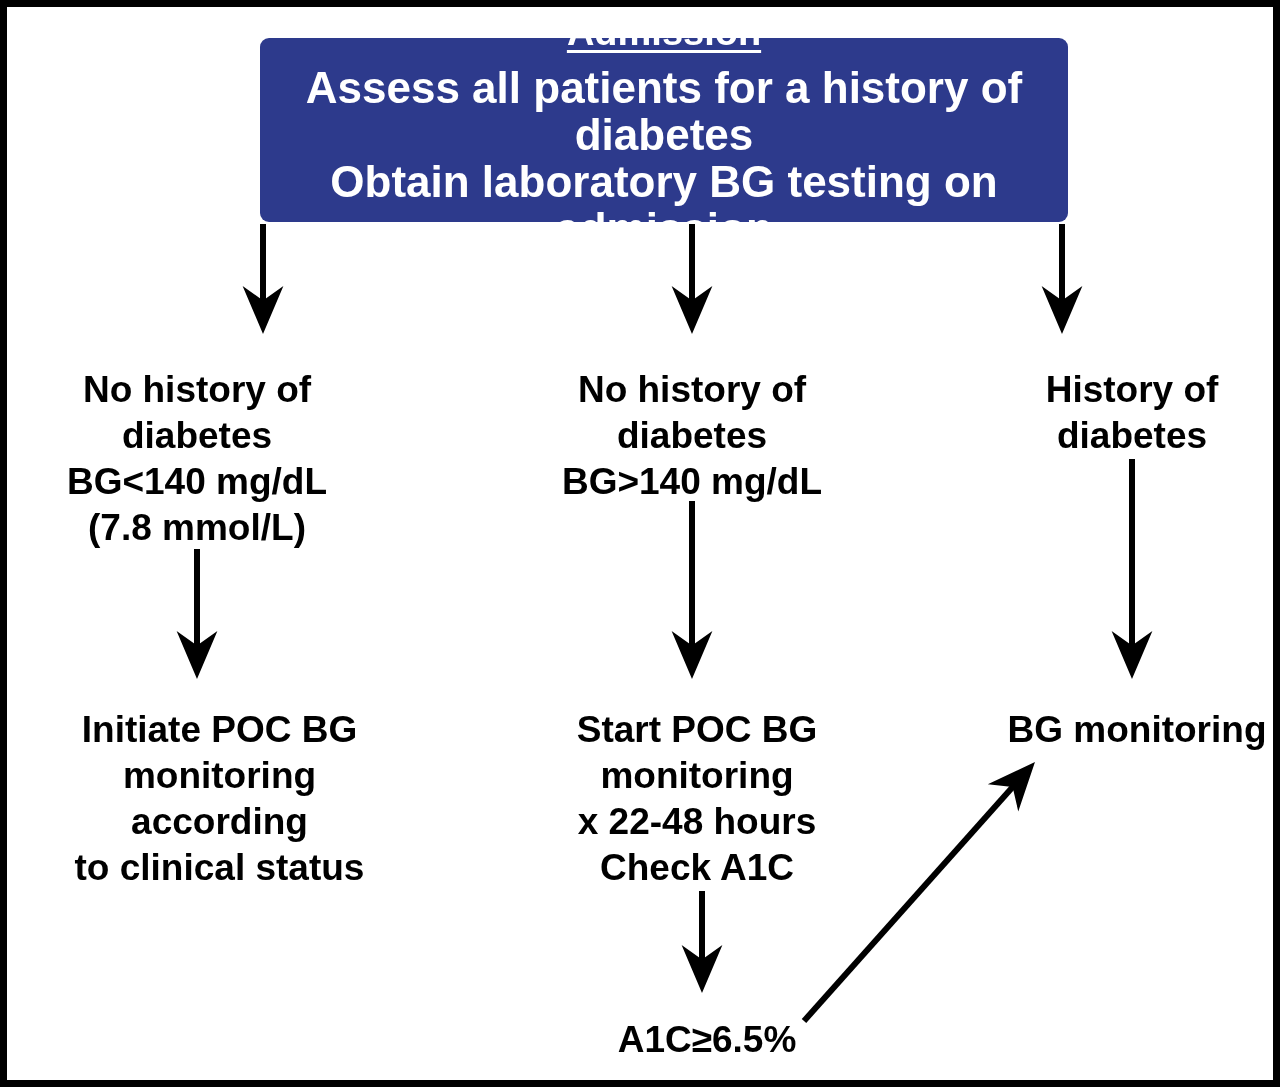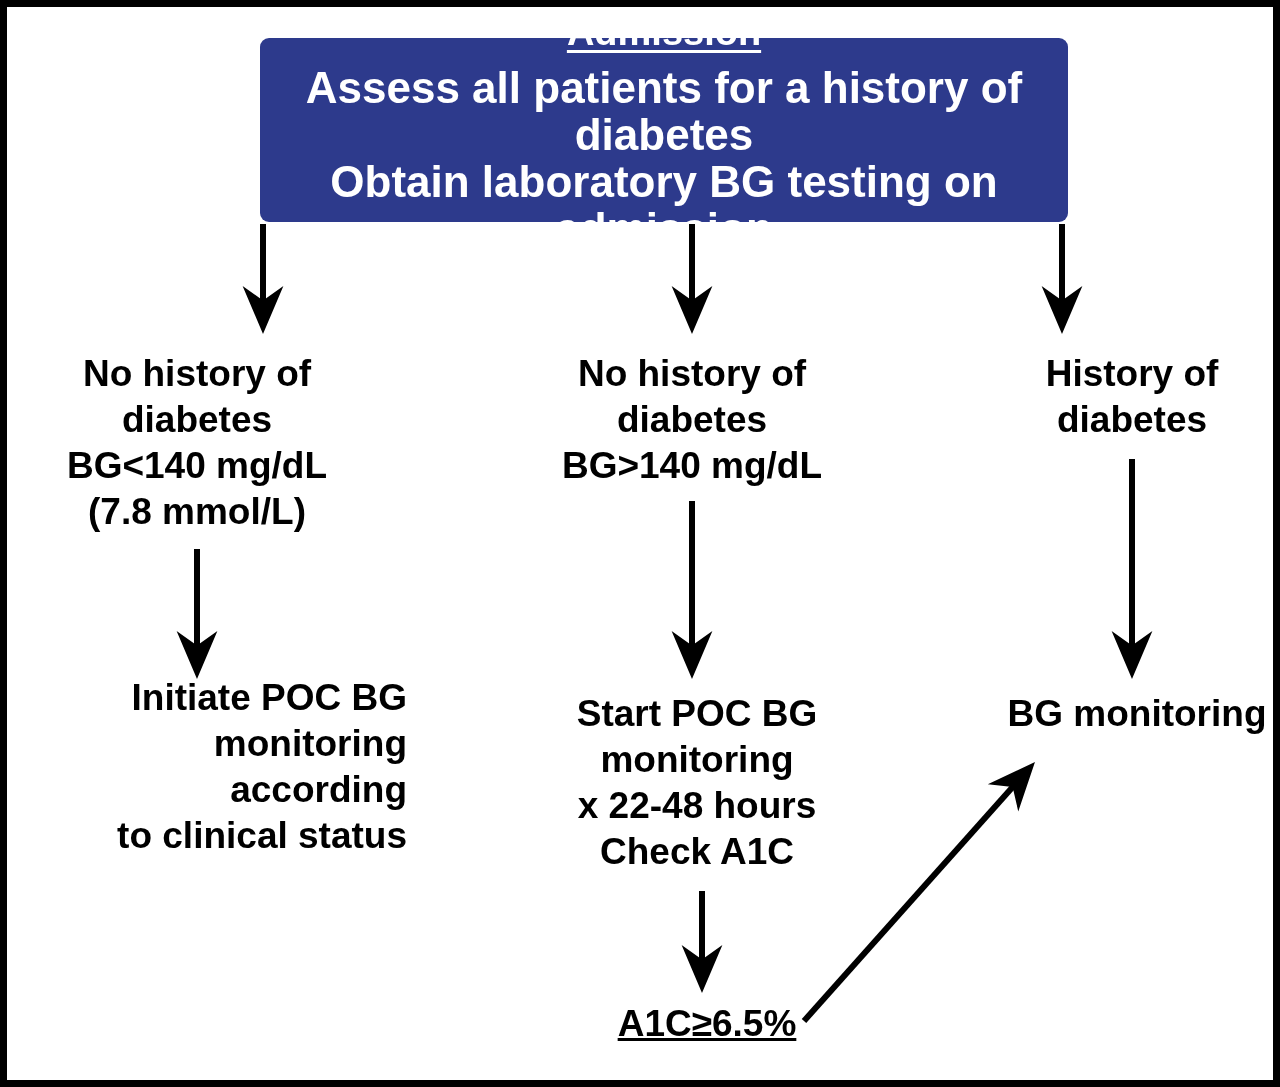--- a/index.html
+++ b/index.html
@@ -40,28 +40,29 @@
     font-size: 44px;
     line-height: 47px;
     white-space: pre-line;
   }
   .node {
     position: absolute;
     text-align: center;
     font-size: 37px;
     line-height: 46px;
     white-space: pre-line;
+    margin-top: 16px;
   }
   .cond-left   { left: 40px;  top: 344px; width: 300px; }
   .cond-mid    { left: 535px; top: 344px; width: 300px; }
   .cond-right  { left: 975px; top: 344px; width: 300px; }
-  .act-left    { left: 25px;  top: 668px; width: 375px; text-align: right; }
+  .act-left    { left: 25px;  top: 684px; width: 375px; }
   .act-mid     { left: 540px; top: 684px; width: 300px; }
   .act-right   { left: 980px; top: 684px; width: 300px; }
-  .followup-mid{ left: 550px; top: 994px; width: 300px; text-decoration: underline; }
+  .followup-mid{ left: 550px; top: 994px; width: 300px; }
   .arrow-layer {
     position: absolute;
     left: 0; top: 0;
     width: 1280px; height: 1087px;
     pointer-events: none;
   }
 </style>
 </head>
 <body>
 

